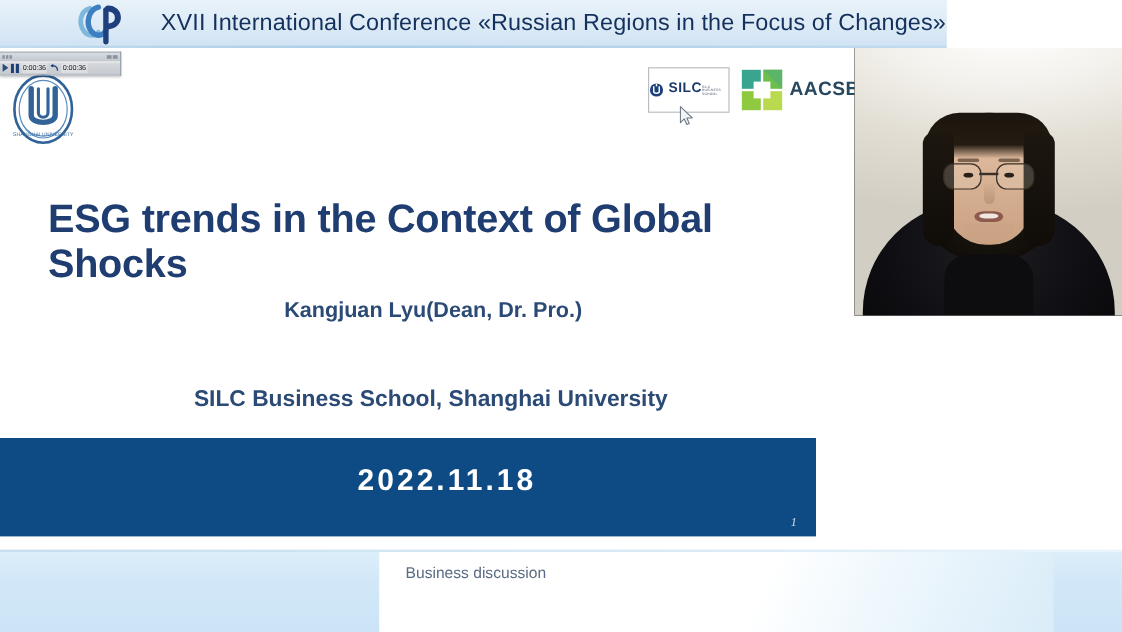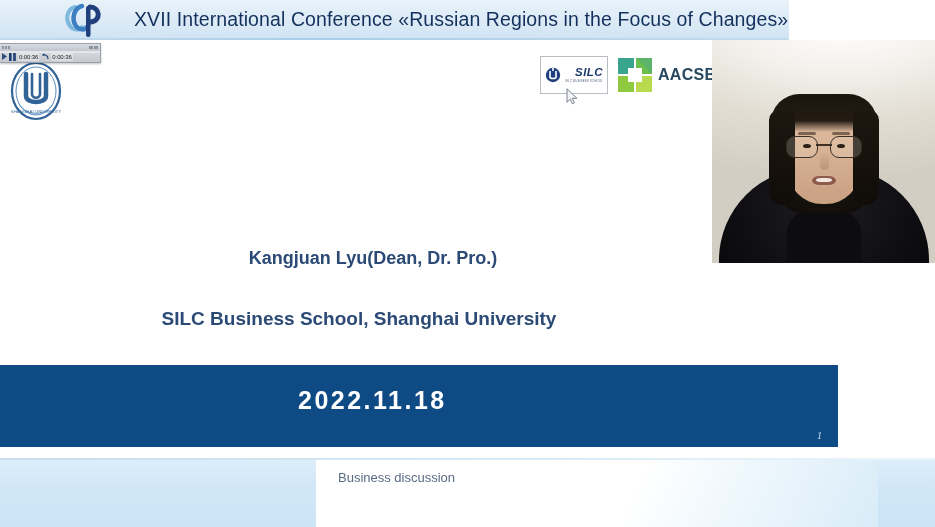--- a/index.html
+++ b/index.html
@@ -70,21 +70,21 @@
 
   
   .logos-row{position:absolute;left:540px;top:56px;display:flex;align-items:center;gap:10px;}
   .silc-box{
     width:68px;height:38px;background:#fff;
     border:1px solid #b9bec4;
     display:flex;align-items:center;justify-content:center;gap:4px;
     box-sizing:border-box;
   }
   .silc-mark{width:16px;height:18px;}
-  .silc-word{display:flex;flex-direction:column;align-items:flex-end;line-height:1;font-style:italic;}
+  .silc-word{display:flex;flex-direction:row;align-items:center;line-height:1;}
   .silc-word .big{
     font-size:11.5px;font-weight:bold;color:#1b3a6b;letter-spacing:.4px;
     font-family:"Liberation Sans", sans-serif;
   }
   .silc-word .small{
     font-size:2.8px;color:#4a5b77;letter-spacing:.2px;margin-top:1px;
     font-family:"Liberation Sans", sans-serif;
   }
   .aacsb-box{display:flex;align-items:center;gap:6px;}
   .aacsb-sq{width:34px;height:34px;}
@@ -104,31 +104,30 @@
   .slide-title{
     position:absolute;left:40px;top:163px;width:660px;
     font-size:33px;font-weight:bold;color:#1f3d70;
     letter-spacing:-.2px;
     font-family:"Liberation Sans", sans-serif;
   }
   .slide-author{
     position:absolute;left:0px;top:248px;width:722px;text-align:center;
     font-size:18px;font-weight:bold;color:#2b4a76;
     font-family:"Liberation Sans", sans-serif;
-    padding-left:12px;
   }
   .slide-school{
-    position:absolute;left:0px;top:308px;width:718px;text-align:center;
+    position:absolute;left:0px;top:322px;width:718px;text-align:center;
     font-size:19px;font-weight:bold;color:#2b4a76;
     font-family:"Liberation Sans", sans-serif;
   }
 
   
   .date-banner{
-    position:absolute;left:0;top:365px;width:838px;height:82px;
+    position:absolute;left:0;top:365px;width:680px;height:82px;
     background:#0e4a84;
   }
   .date-banner .date-text{
     position:absolute;left:298px;top:21px;
     font-size:25px;font-weight:bold;color:#ffffff;letter-spacing:2.5px;
     font-family:"Liberation Sans", sans-serif;
   }
   .date-banner .slide-num{
     position:absolute;right:16px;bottom:6px;
     font-size:10px;font-style:italic;color:#cfe0f0;
@@ -281,20 +280,21 @@
         <rect x="10" y="10" width="14" height="14" fill="#ffffff"></rect>
         <path d="M18 0 L34 0 L34 16 Z" fill="#5cb46a"></path>
       </svg>
       <div class="aacsb-word">
         <div class="big">AACSB</div>
         <div class="small">ACCREDITED</div>
       </div>
     </div>
   </div>
 
+  <div class="slide-title">ESG trends in the Context of Global Shocks</div>
   <div class="slide-author">Kangjuan Lyu(Dean, Dr. Pro.)</div>
   <div class="slide-school">SILC Business School, Shanghai University</div>
 
   <div class="date-banner">
     <div class="date-text">2022.11.18</div>
     <div class="slide-num">1</div>
   </div>
 
   <div class="video-tile">
     <div class="vt-bg"></div>

